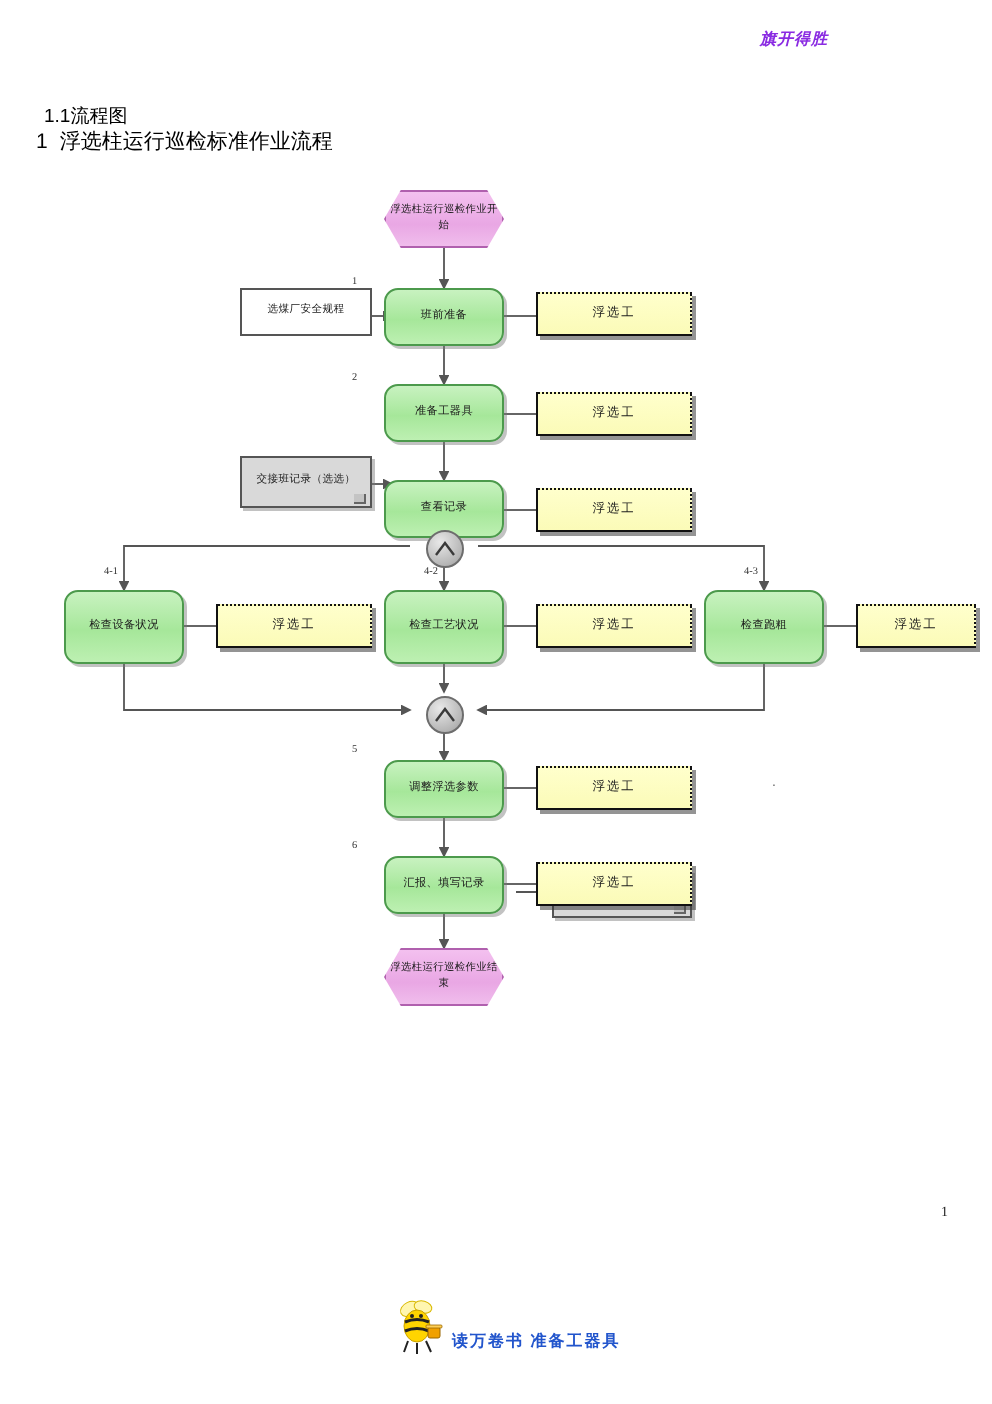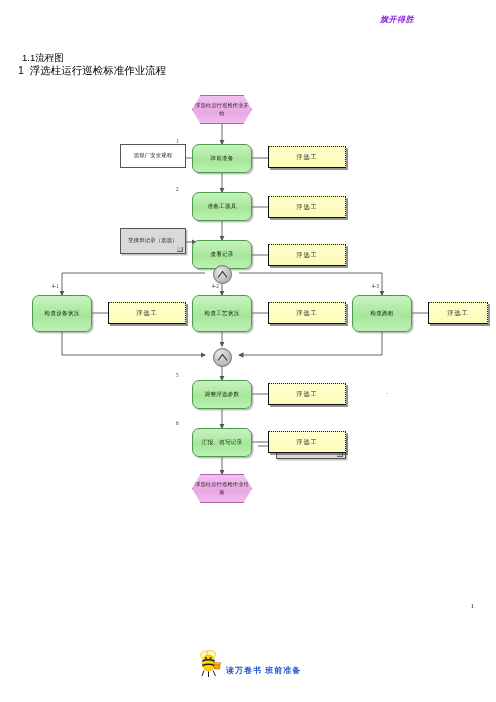--- a/index.html
+++ b/index.html
@@ -277,16 +277,16 @@
 
       <path d="M16,45 L12,56 M25,47 L25,58 M34,45 L39,56" stroke="#222" stroke-width="2" fill="none"></path>
 
       <rect x="36" y="31" width="12" height="11" rx="2" fill="#f0a000" stroke="#9a6700" stroke-width="1"></rect>
       <rect x="34" y="29" width="16" height="3" rx="1" fill="#ffcf55" stroke="#9a6700" stroke-width="0.8"></rect>
 
       <circle cx="20" cy="20" r="2" fill="#222"></circle>
       <circle cx="29" cy="20" r="2" fill="#222"></circle>
     </svg>
 
-    <div class="footer-text">读万卷书 班前准备</div>
+    <div class="footer-text">读万卷书 准备工器具</div>
   </div>
 
 </div>
 
 </body></html>

